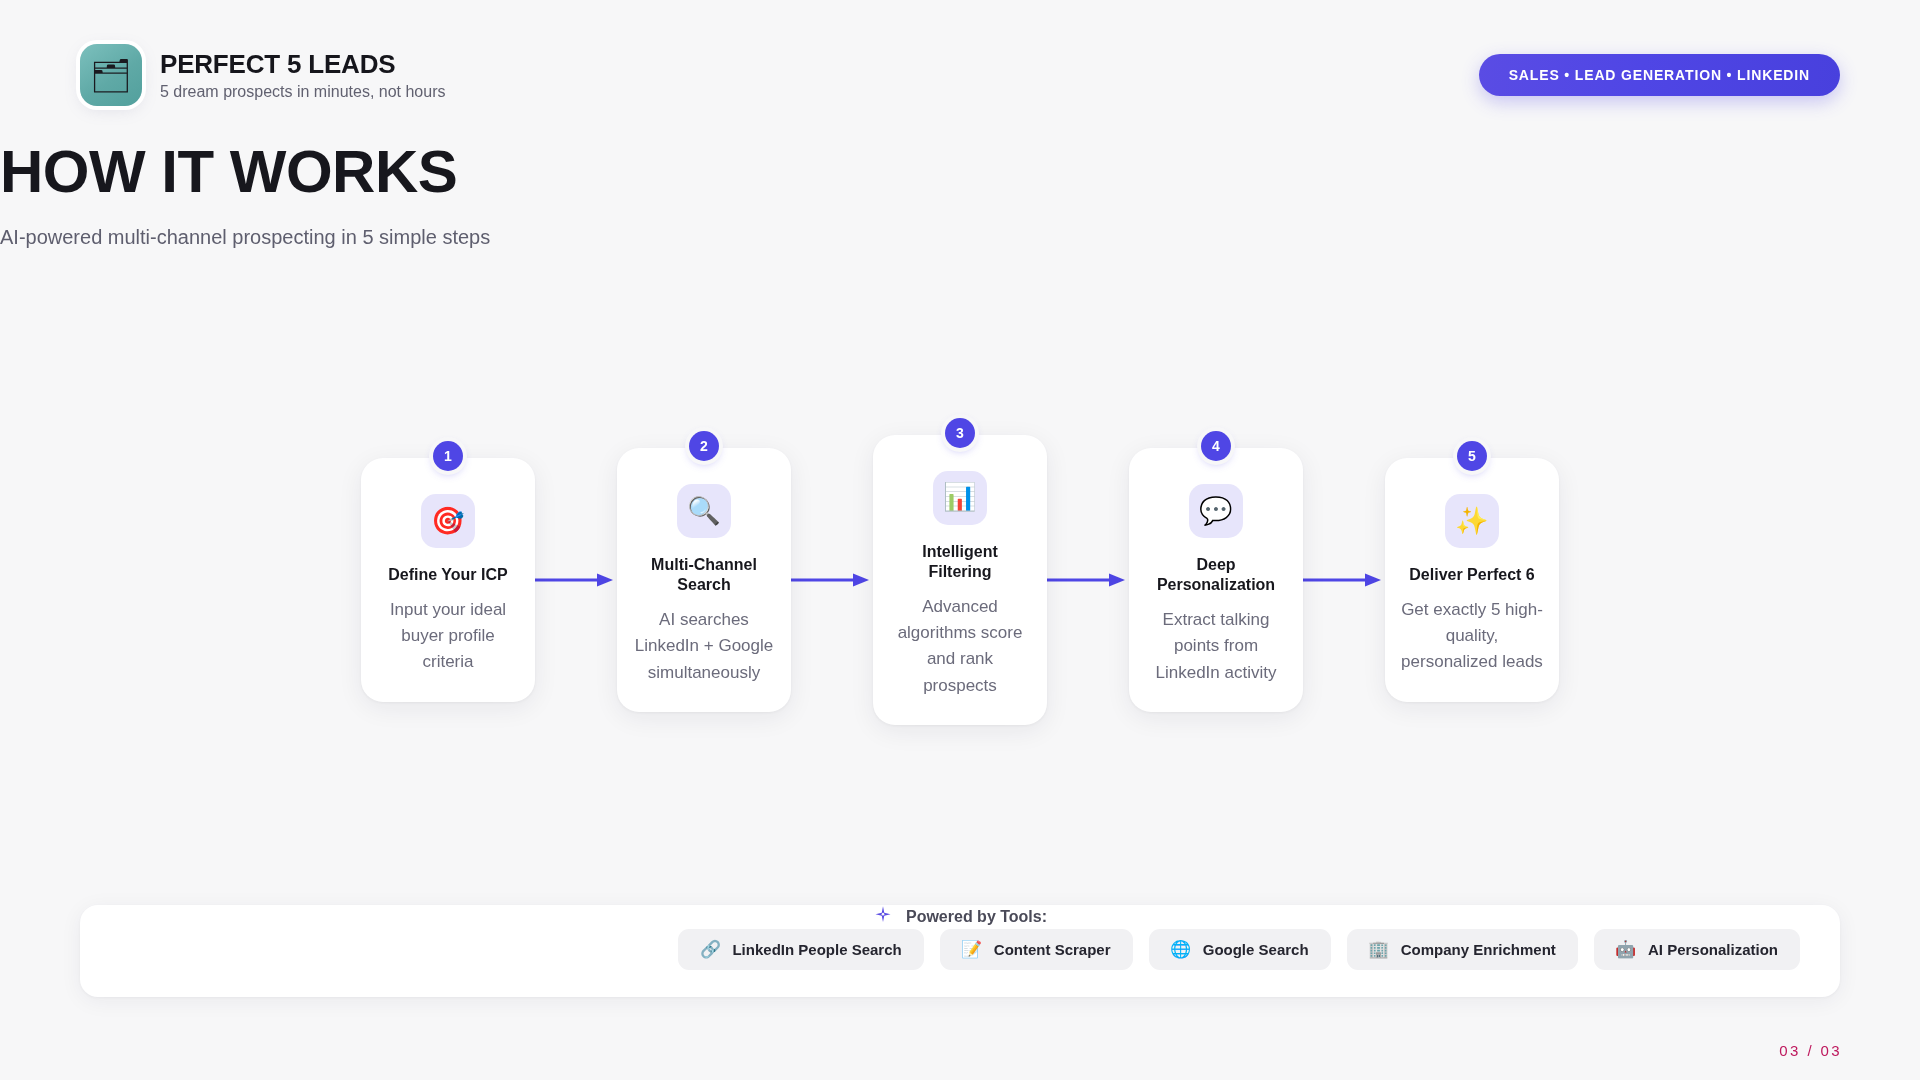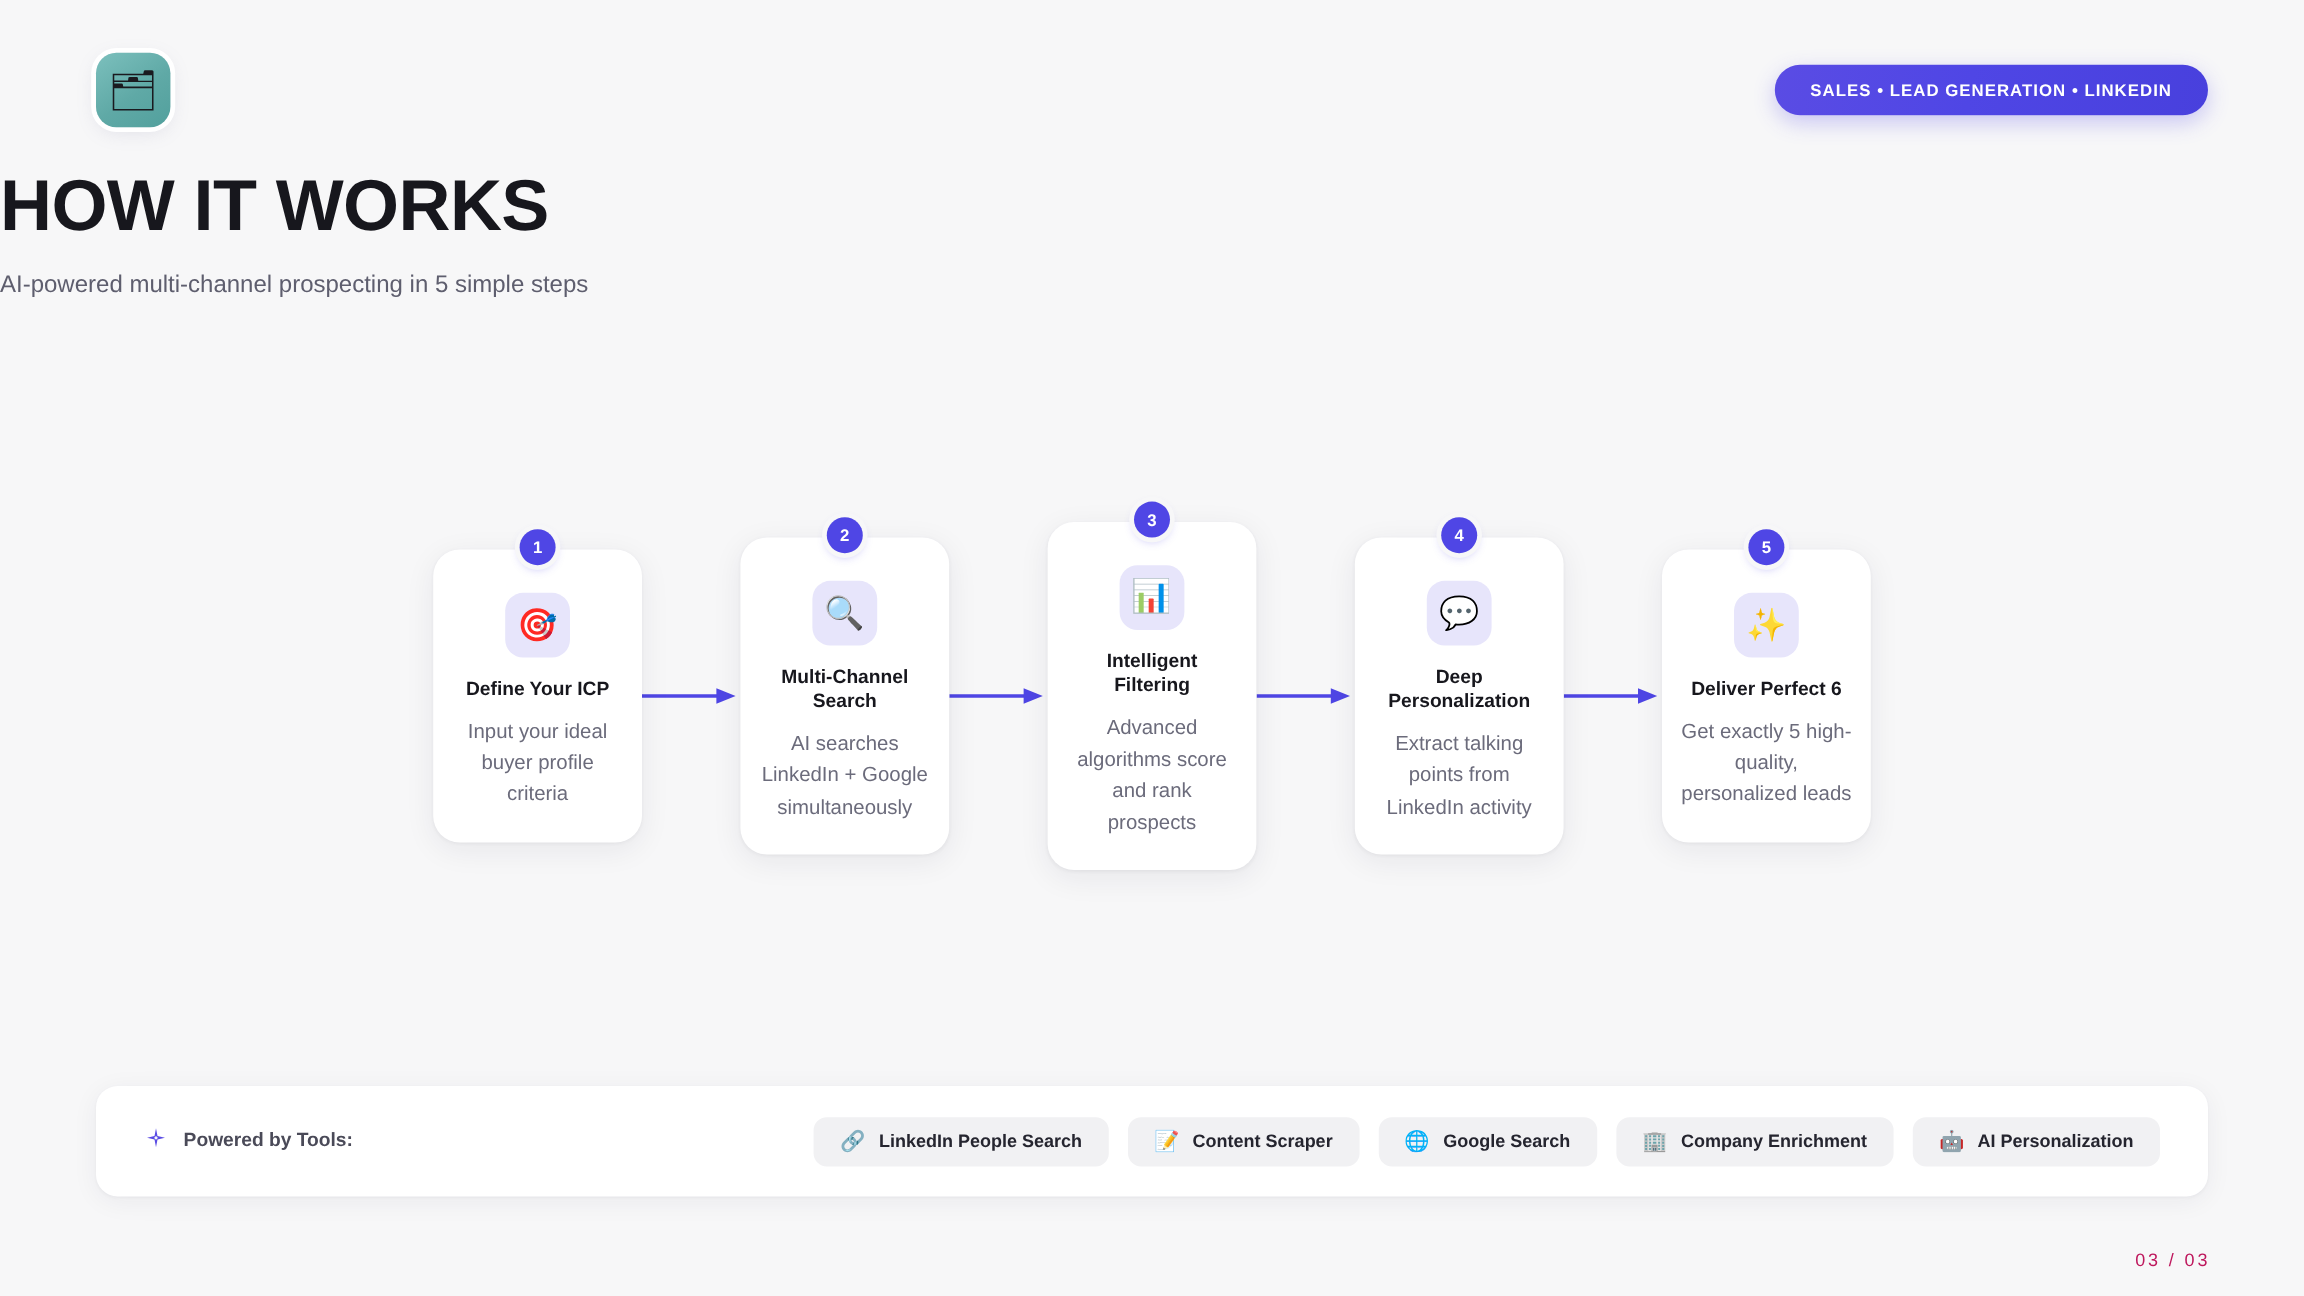--- a/index.html
+++ b/index.html
@@ -192,20 +192,21 @@
     left: 80px;
     right: 80px;
     top: 905px;
     height: 92px;
     background: #ffffff;
     border-radius: 18px;
     box-shadow: 0 4px 22px rgba(30,30,60,0.06), 0 1px 3px rgba(30,30,60,0.04);
     display: flex;
     align-items: center;
     padding: 0 40px;
+    flex-direction: column;
   }
 
   .tools-label {
     display: flex;
     align-items: center;
     gap: 13px;
     font-size: 16px;
     font-weight: 700;
     color: #4a4a58;
     white-space: nowrap;
@@ -245,20 +246,24 @@
   }
 </style>
 </head>
 <body>
 
 <div class="header">
   <div class="brand">
     <div class="brand-logo">
       <span>🗂</span>
     </div>
+    <div class="brand-text">
+      <div class="brand-title">PERFECT 5 LEADS</div>
+      <div class="brand-sub">5 dream prospects in minutes, not hours</div>
+    </div>
   </div>
   <div class="topic-badge">SALES • LEAD GENERATION • LINKEDIN</div>
 </div>
 
 <div class="title-block">
   <h1 class="page-title">HOW IT WORKS</h1>
   <div class="page-subtitle">AI-powered multi-channel prospecting in 5 simple steps</div>
 </div>
 
 <div class="flow" id="flow">

